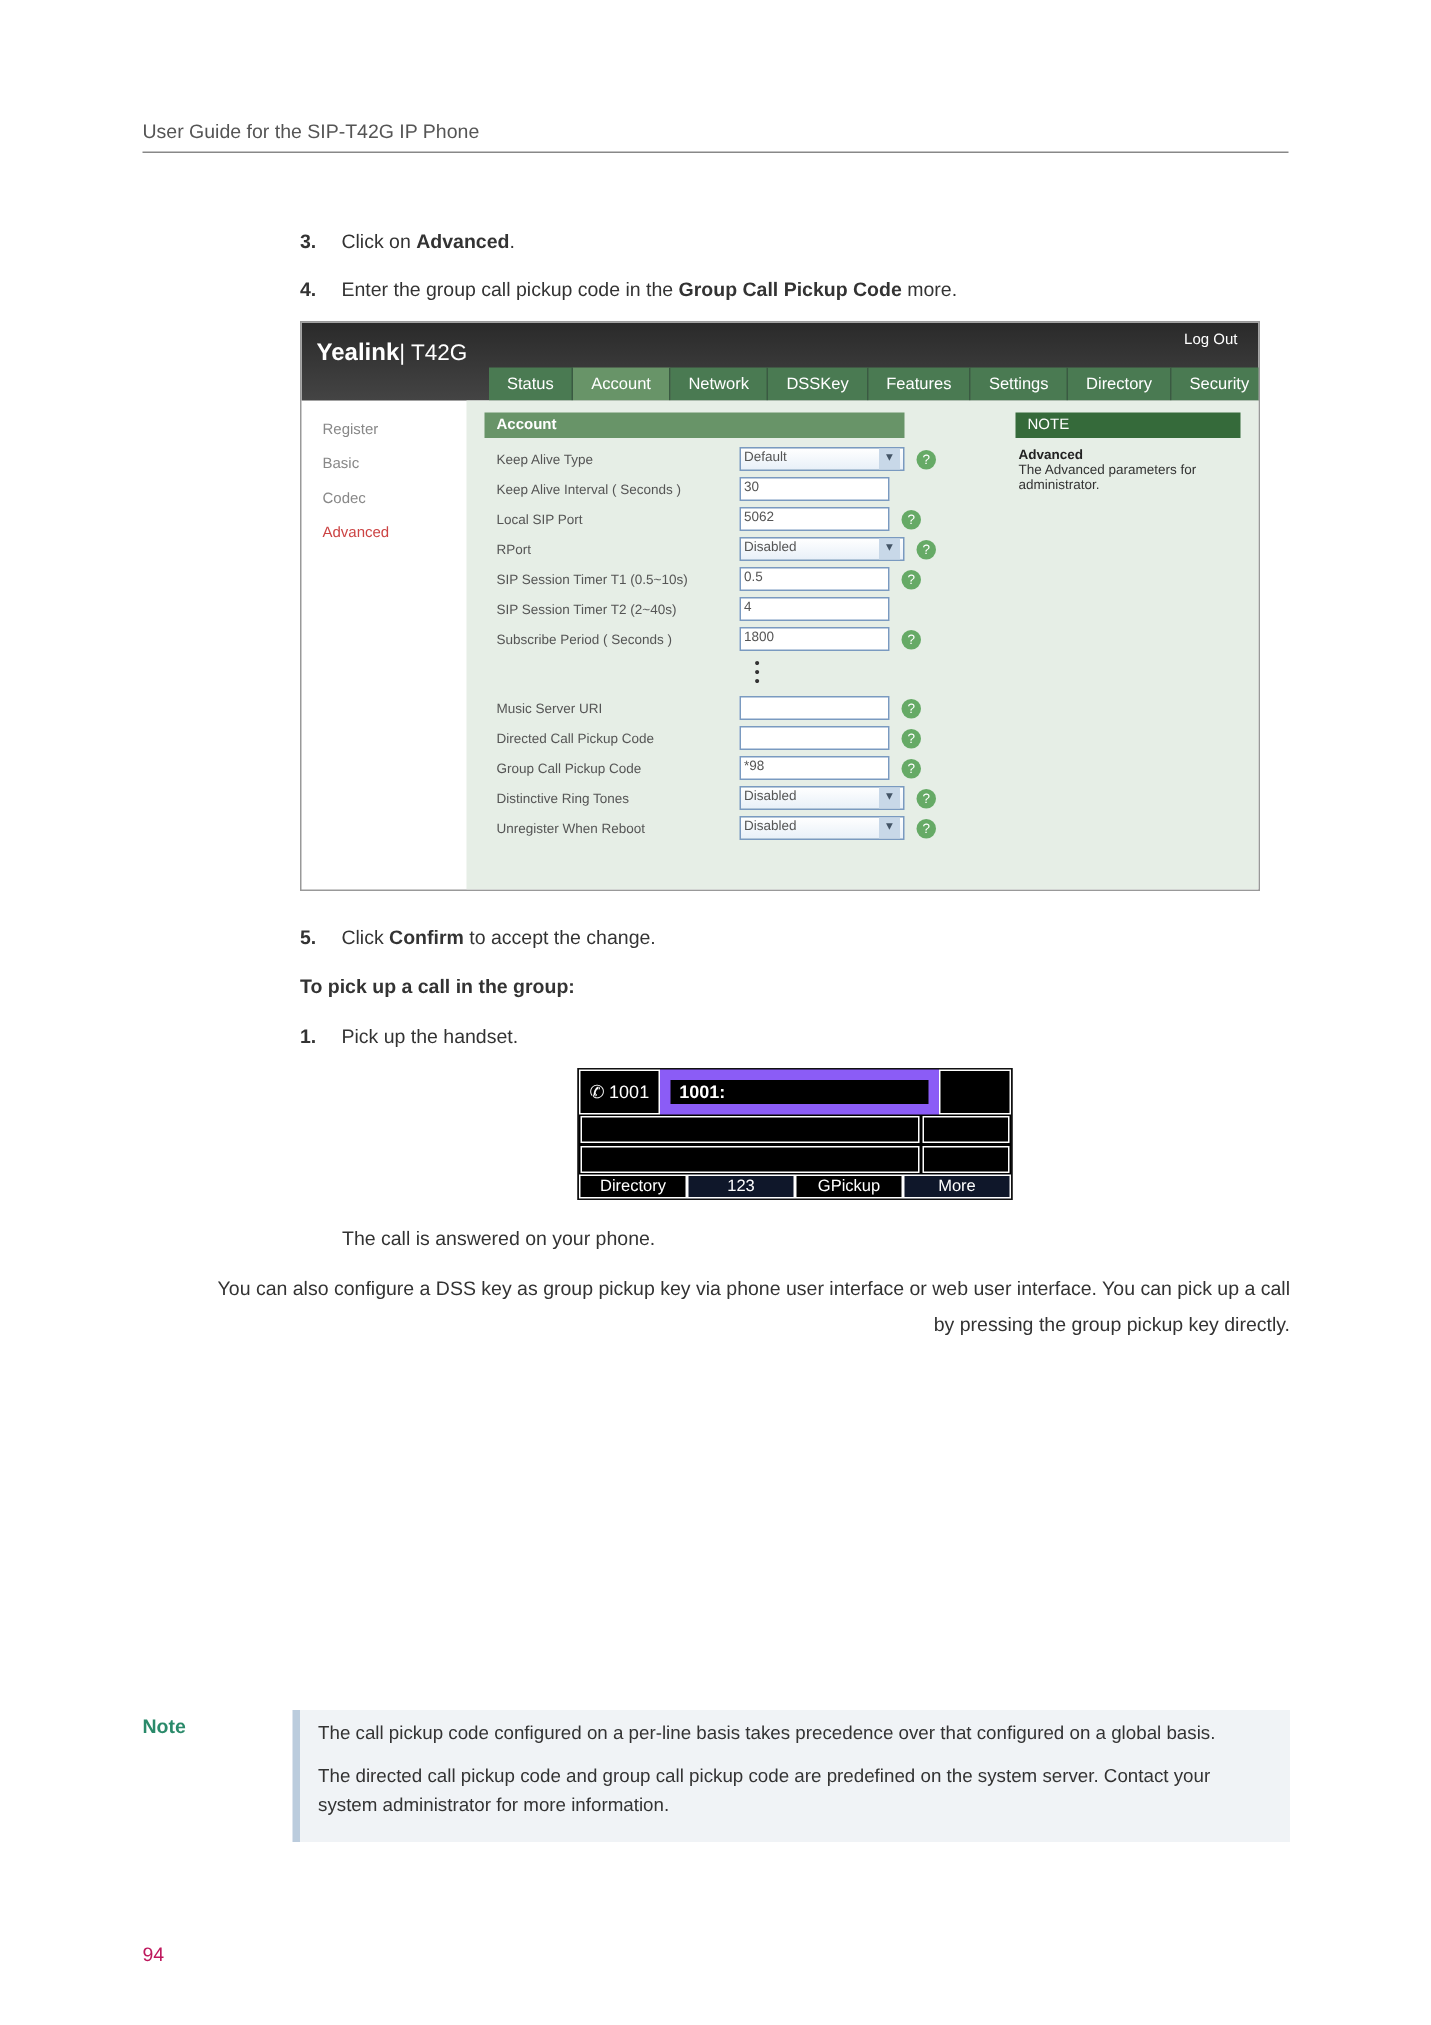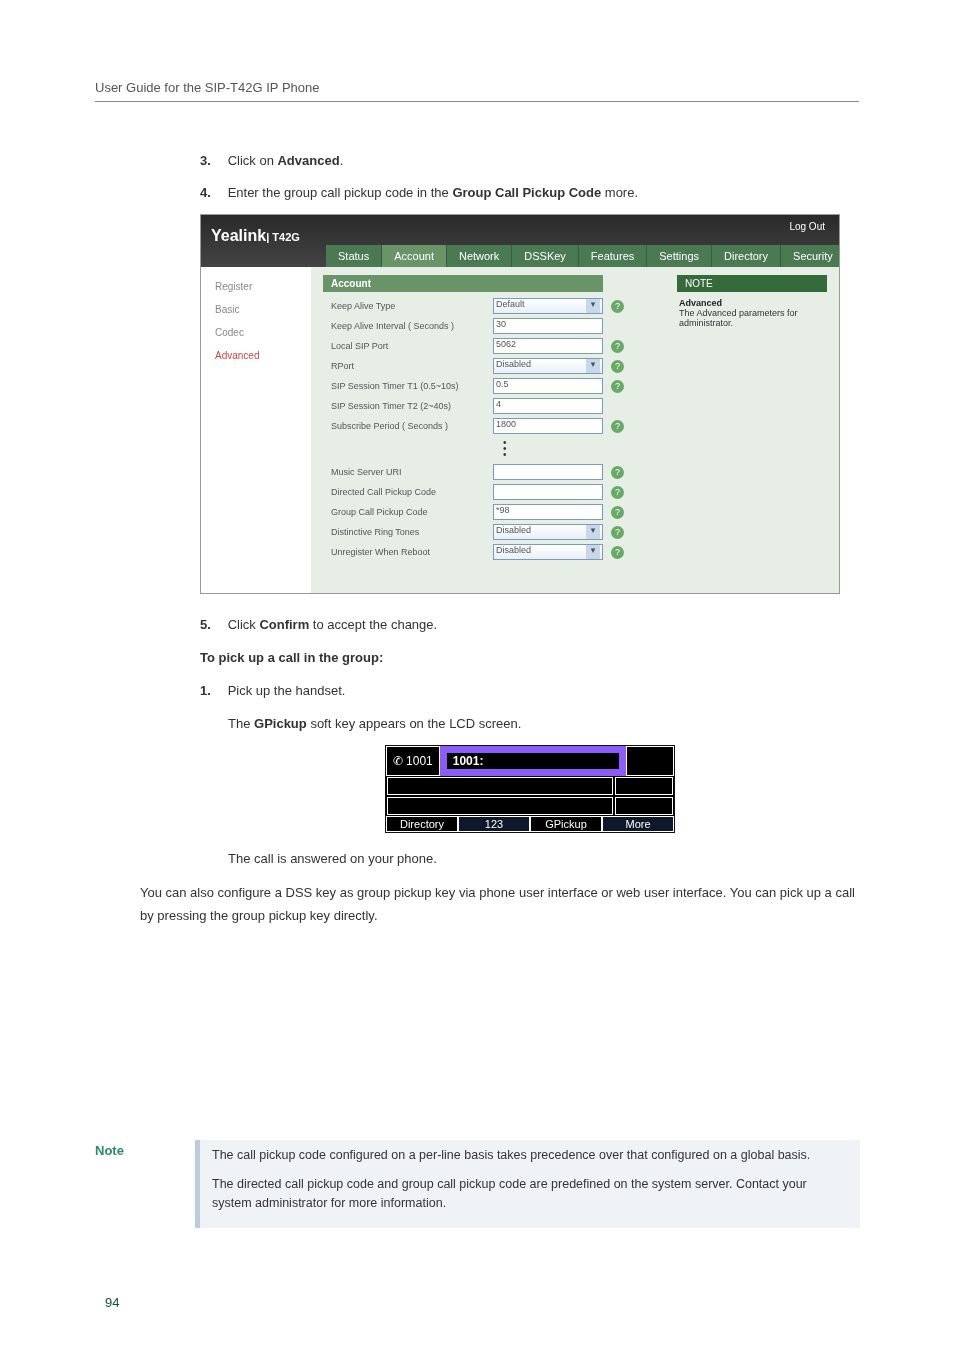--- a/index.html
+++ b/index.html
@@ -44,21 +44,21 @@
   .ss-top {
     height: 52px;
     background: linear-gradient(#2a2a2a, #444);
     position: relative;
   }
   .ss-logo {
     position: absolute;
     left: 10px; top: 12px;
     color: #fff; font-size: 16px; font-weight: bold;
   }
-  .ss-logo-sub { font-size: 11px; font-weight: bold; vertical-align: middle; }
+  .ss-logo-sub { font-size: 15px; font-weight: normal; vertical-align: middle; }
   .ss-logout {
     position: absolute; right: 14px; top: 6px;
     color: #fff; font-size: 10px;
   }
   .ss-tabs {
     position: absolute;
     left: 125px; bottom: 0;
     display: flex;
   }
   .ss-tab {
@@ -99,21 +99,21 @@
   }
   .ss-row {
     display: flex;
     align-items: center;
     padding: 2px 0;
     font-size: 9px;
     color: #555;
   }
   .ss-label { width: 170px; padding-left: 8px; }
   .ss-field {
-    width: 110px;
+    width: 100px;
     height: 16px;
     border: 1px solid #7a9ac0;
     background: #fff;
     font-size: 9px;
     padding: 0 2px;
   }
   .ss-select {
     width: 110px;
     height: 16px;
     border: 1px solid #7a9ac0;
@@ -234,23 +234,23 @@
     padding: 6px 12px;
     font-size: 12.5px;
     line-height: 1.5;
     color: #333;
   }
   .note-text p { margin-bottom: 10px; }
 
   .page-num {
     position: absolute;
     bottom: 40px;
-    left: 105px;
+    left: 95px;
     font-size: 13px;
-    color: #14532d;
+    color: #be185d;
   }
 </style>
 </head>
 <body>
 
 <div class="header-line">User Guide for the SIP-T42G IP Phone</div>
 
 <div class="content">
 
   <div class="step">
@@ -368,23 +368,20 @@
     <span class="step-num">5.</span>
     <span>Click </span><span class="bold">Confirm</span><span> to accept the change.</span>
   </div>
 
   <p class="bold body-text">To pick up a call in the group:</p>
 
   <div class="step">
     <span class="step-num">1.</span>
     <span>Pick up the handset.</span>
   </div>
-  <p class="sub-indent">
-    <span>The </span><span class="bold">GPickup</span><span> soft key appears on the LCD screen.</span>
-  </p>
 
   <div class="lcd">
     <div class="lcd-top">
       <div class="lcd-acct">
         <span>✆</span>
         <span>1001</span>
       </div>
       <div class="lcd-num">1001:</div>
       <div class="lcd-slot-right"></div>
     </div>
@@ -399,21 +396,21 @@
     <div class="lcd-soft">
       <div class="lcd-softkey">Directory</div>
       <div class="lcd-softkey dark">123</div>
       <div class="lcd-softkey">GPickup</div>
       <div class="lcd-softkey dark">More</div>
     </div>
   </div>
 
   <p class="sub-indent">The call is answered on your phone.</p>
 
-  <p class="body-text" style="margin-left:-60px; width:720px;">You can also configure a DSS key as group pickup key via phone user interface or web user interface. You can pick up a call by pressing the group pickup key directly.</p>
+  <p class="body-text" style="margin-left:-60px; width:720px;text-align:right;">You can also configure a DSS key as group pickup key via phone user interface or web user interface. You can pick up a call by pressing the group pickup key directly.</p>
 
 </div>
 
 <div class="note-block">
   <div class="note-label">Note</div>
   <div class="note-bar"></div>
   <div class="note-text">
     <p>The call pickup code configured on a per-line basis takes precedence over that configured on a global basis.</p>
     <p>The directed call pickup code and group call pickup code are predefined on the system server. Contact your system administrator for more information.</p>
   </div>

